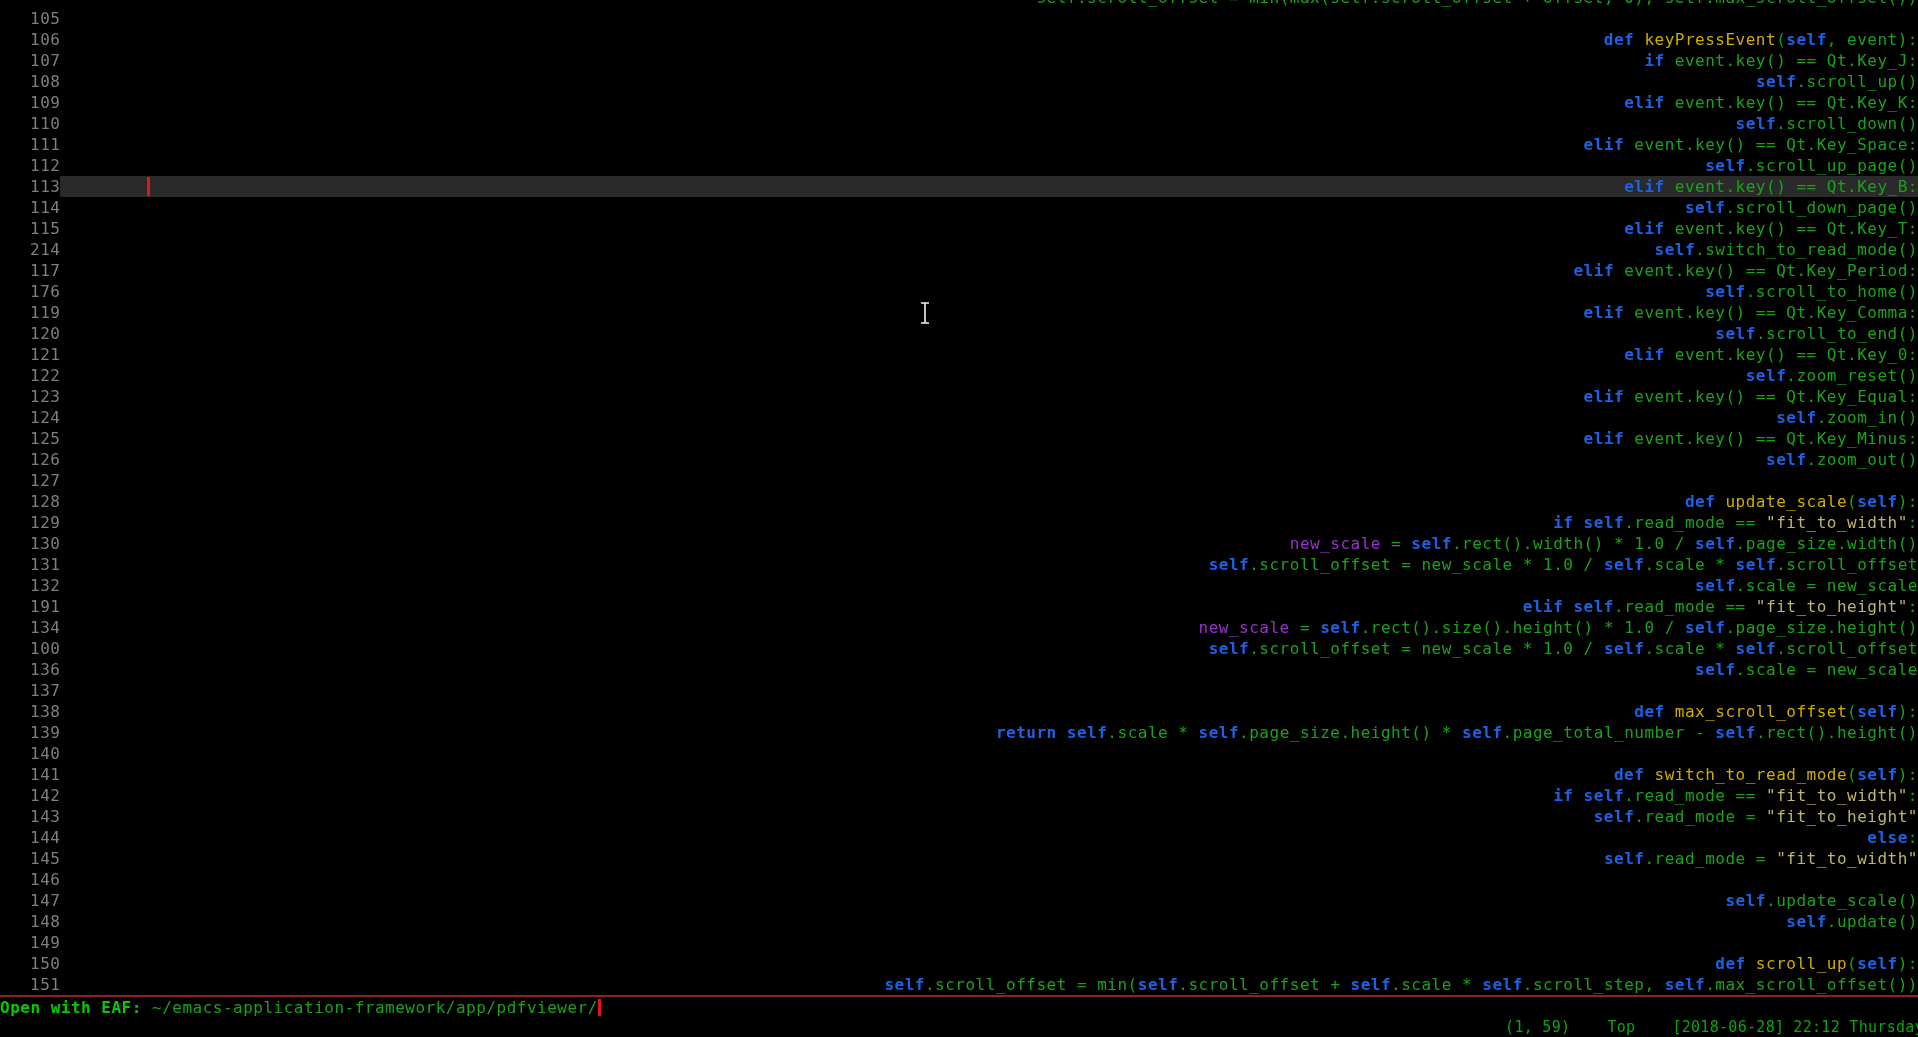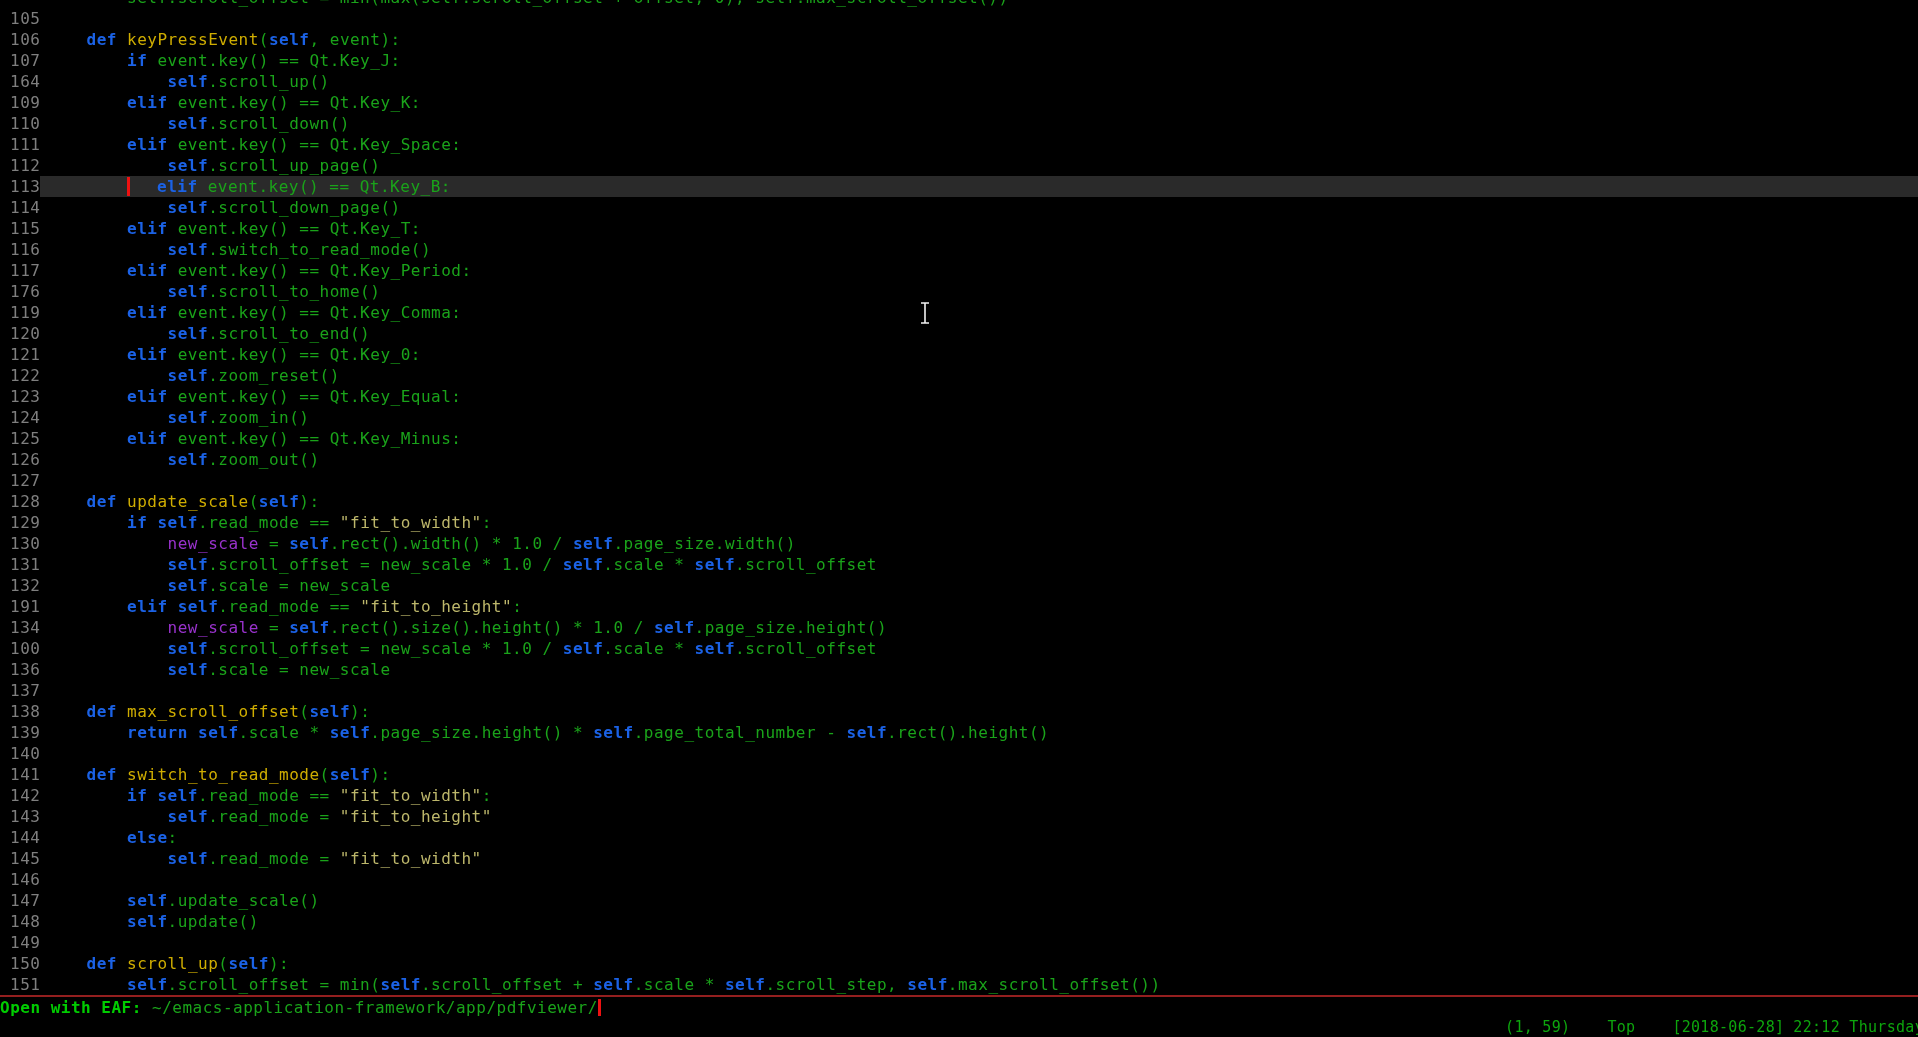--- a/index.html
+++ b/index.html
@@ -10,22 +10,22 @@
     font-family:"DejaVu Sans Mono", monospace;
   }
   .frame { position:absolute; inset:0; background:var(--c-bg,#000); }
   .code-area { width:100%; }
   .row {
     display:flex; height:21px; line-height:21px;
     font-size:16px; letter-spacing:.5px; white-space:pre;
   }
   .row.clip { height:8px; overflow:hidden; align-items:flex-start; }
   .row.clip .ln, .row.clip .code { margin-top:-13px; }
-  .ln { flex:none; width:40px; padding-left:10px; color:var(--c-ln); }
-  .code { flex:1 1 auto; padding-left:6px; position:relative; color:var(--c-pl); }
+  .ln { flex:none; width:40px; padding-left:10px; color:var(--c-ln);margin-left:20px; }
+  .code { flex:1 1 auto; padding-left:6px; position:relative; color:var(--c-pl);text-align:right; }
   .row.hl .code { background:var(--c-hl);padding-left:36px; }
   .tk-pl { color:var(--c-pl); }
   .tk-kw { color:var(--c-kw); font-weight:bold; }
   .tk-fn { color:var(--c-fn); }
   .tk-st { color:var(--c-st); }
   .tk-va { color:var(--c-va); }
   .caret { position:absolute; top:1px; width:3px; height:19px; background:var(--c-caret); }
   .modeline { height:2px; width:100%; background:var(--c-ml); }
   .minibuffer {
     height:21px; line-height:21px; font-size:16px; letter-spacing:.5px; white-space:pre;
@@ -44,29 +44,29 @@
 </head>
 <body style="--c-bg: #000000; --c-pl: #1aa31a; --c-kw: #1b62e6; --c-fn: #cfad00; --c-st: #bdb76b; --c-va: #9932cc; --c-ln: #7f7f7f; --c-hl: #2a2a2a; --c-caret: #ee1111; --c-ml: #941f1f; --c-prompt: #00cd00; --c-tray: #0da50d;">
 
 <div class="frame">
 
   <div class="code-area">
       <div class="row clip"><span class="ln"></span><span class="code"><span class="tk-pl">        self.scroll_offset = min(max(self.scroll_offset + offset, 0), self.max_scroll_offset())</span></span></div>
       <div class="row"><span class="ln">105</span><span class="code"></span></div>
       <div class="row"><span class="ln">106</span><span class="code"><span class="tk-pl">    </span><span class="tk-kw">def</span><span class="tk-pl"> </span><span class="tk-fn">keyPressEvent</span><span class="tk-pl">(</span><span class="tk-kw">self</span><span class="tk-pl">, event):</span></span></div>
       <div class="row"><span class="ln">107</span><span class="code"><span class="tk-pl">        </span><span class="tk-kw">if</span><span class="tk-pl"> event.key() == Qt.Key_J:</span></span></div>
-      <div class="row"><span class="ln">164</span><span class="code"><span class="tk-pl">            </span><span class="tk-kw">self</span><span class="tk-pl">.scroll_up()</span></span></div>
+      <div class="row"><span class="ln">108</span><span class="code"><span class="tk-pl">            </span><span class="tk-kw">self</span><span class="tk-pl">.scroll_up()</span></span></div>
       <div class="row"><span class="ln">109</span><span class="code"><span class="tk-pl">        </span><span class="tk-kw">elif</span><span class="tk-pl"> event.key() == Qt.Key_K:</span></span></div>
       <div class="row"><span class="ln">110</span><span class="code"><span class="tk-pl">            </span><span class="tk-kw">self</span><span class="tk-pl">.scroll_down()</span></span></div>
       <div class="row"><span class="ln">111</span><span class="code"><span class="tk-pl">        </span><span class="tk-kw">elif</span><span class="tk-pl"> event.key() == Qt.Key_Space:</span></span></div>
       <div class="row"><span class="ln">112</span><span class="code"><span class="tk-pl">            </span><span class="tk-kw">self</span><span class="tk-pl">.scroll_up_page()</span></span></div>
       <div class="row hl"><span class="ln">113</span><span class="code"><span class="tk-pl">        </span><span class="tk-kw">elif</span><span class="tk-pl"> event.key() == Qt.Key_B:</span><span class="caret" style="left: 87.04px;"></span></span></div>
       <div class="row"><span class="ln">114</span><span class="code"><span class="tk-pl">            </span><span class="tk-kw">self</span><span class="tk-pl">.scroll_down_page()</span></span></div>
       <div class="row"><span class="ln">115</span><span class="code"><span class="tk-pl">        </span><span class="tk-kw">elif</span><span class="tk-pl"> event.key() == Qt.Key_T:</span></span></div>
-      <div class="row"><span class="ln">116</span><span class="code"><span class="tk-pl">            </span><span class="tk-kw">self</span><span class="tk-pl">.switch_to_read_mode()</span></span></div>
+      <div class="row"><span class="ln">214</span><span class="code"><span class="tk-pl">            </span><span class="tk-kw">self</span><span class="tk-pl">.switch_to_read_mode()</span></span></div>
       <div class="row"><span class="ln">117</span><span class="code"><span class="tk-pl">        </span><span class="tk-kw">elif</span><span class="tk-pl"> event.key() == Qt.Key_Period:</span></span></div>
       <div class="row"><span class="ln">176</span><span class="code"><span class="tk-pl">            </span><span class="tk-kw">self</span><span class="tk-pl">.scroll_to_home()</span></span></div>
       <div class="row"><span class="ln">119</span><span class="code"><span class="tk-pl">        </span><span class="tk-kw">elif</span><span class="tk-pl"> event.key() == Qt.Key_Comma:</span></span></div>
       <div class="row"><span class="ln">120</span><span class="code"><span class="tk-pl">            </span><span class="tk-kw">self</span><span class="tk-pl">.scroll_to_end()</span></span></div>
       <div class="row"><span class="ln">121</span><span class="code"><span class="tk-pl">        </span><span class="tk-kw">elif</span><span class="tk-pl"> event.key() == Qt.Key_0:</span></span></div>
       <div class="row"><span class="ln">122</span><span class="code"><span class="tk-pl">            </span><span class="tk-kw">self</span><span class="tk-pl">.zoom_reset()</span></span></div>
       <div class="row"><span class="ln">123</span><span class="code"><span class="tk-pl">        </span><span class="tk-kw">elif</span><span class="tk-pl"> event.key() == Qt.Key_Equal:</span></span></div>
       <div class="row"><span class="ln">124</span><span class="code"><span class="tk-pl">            </span><span class="tk-kw">self</span><span class="tk-pl">.zoom_in()</span></span></div>
       <div class="row"><span class="ln">125</span><span class="code"><span class="tk-pl">        </span><span class="tk-kw">elif</span><span class="tk-pl"> event.key() == Qt.Key_Minus:</span></span></div>
       <div class="row"><span class="ln">126</span><span class="code"><span class="tk-pl">            </span><span class="tk-kw">self</span><span class="tk-pl">.zoom_out()</span></span></div>

